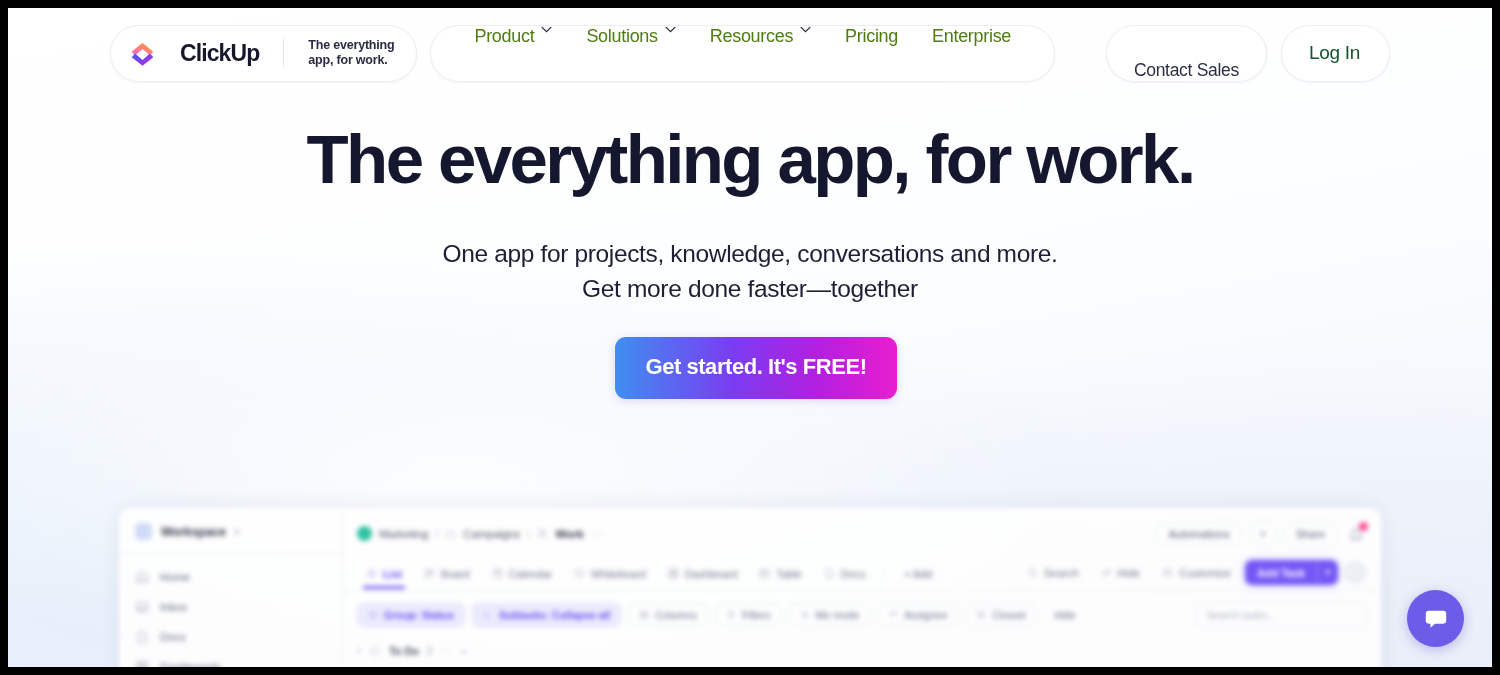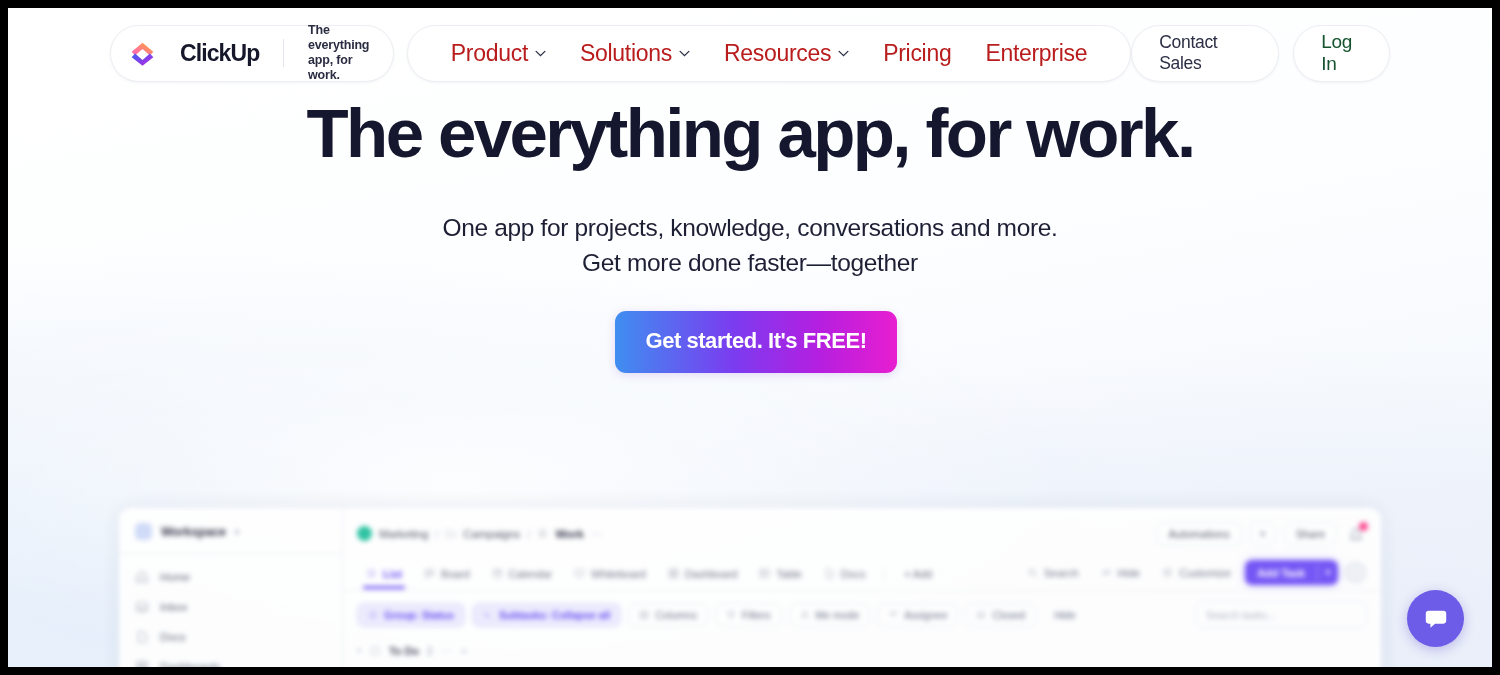--- a/index.html
+++ b/index.html
@@ -59,47 +59,47 @@
   }
   .logo-div { width:1px; height:28px; background:#e3e5ec; }
   .logo-tag {
     font-size:12.5px; line-height:15px; font-weight:bold;
     color:#2a2c42; letter-spacing:-.2px;
   }
 
   
   .nav-pill { height:57px; padding:0 26px; gap:0; margin-left:13px; }
   .nav-item {
-    display:flex; align-items:center; gap:7px;
-    font-size:23px; color:#b91c1c; letter-spacing:-.3px;
+    display:flex; align-items:flex-start; gap:7px;
+    font-size:18px; color:#4d7c0f; letter-spacing:-.3px;
     padding:0 17px; height:100%;
     cursor:pointer; white-space:nowrap;
   }
   .chev { width:11px; height:7px; flex:none; }
 
   .nav-right { margin-left:auto; display:flex; align-items:center; gap:14px; margin-right:88px; }
-  .sales-pill { height:57px; padding:0 27px; }
+  .sales-pill { height:57px; padding:0 27px;align-items:flex-end; }
   .sales-pill span { font-size:17.5px; color:#2c2f45; letter-spacing:-.3px; }
   .auth-pill { height:57px; padding:0 7px 0 0; gap:0; }
   .login-link {
     font-size:19px; color:#14532d; letter-spacing:-.3px;
     padding:0 22px 0 27px; cursor:pointer;
   }
   .signup-btn {
     height:42px; padding:0 19px;
     border-radius:9px; border:none; cursor:pointer;
     background:linear-gradient(95deg,#3b5ef5 0%,#7b30e8 48%,#b526e0 100%);
     color:#fff; font-size:17.5px; font-weight:bold; letter-spacing:-.3px;
     font-family:"Liberation Sans", sans-serif;
   }
 
   
   .hero { position:absolute; top:0; left:0; right:0; text-align:center; z-index:10; }
   .headline {
-    margin-top:90px;
+    margin-top:116px;
     font-size:69px; font-weight:bold;
     letter-spacing:-2.6px; color:#15172e;
     line-height:1.04;
   }
   .sub {
     margin-top:40px;
     font-size:24.5px; color:#1d1f35;
     line-height:35.5px; letter-spacing:-.35px;
   }
   .cta-wrap { margin-top:30px;padding-left:12px; }

